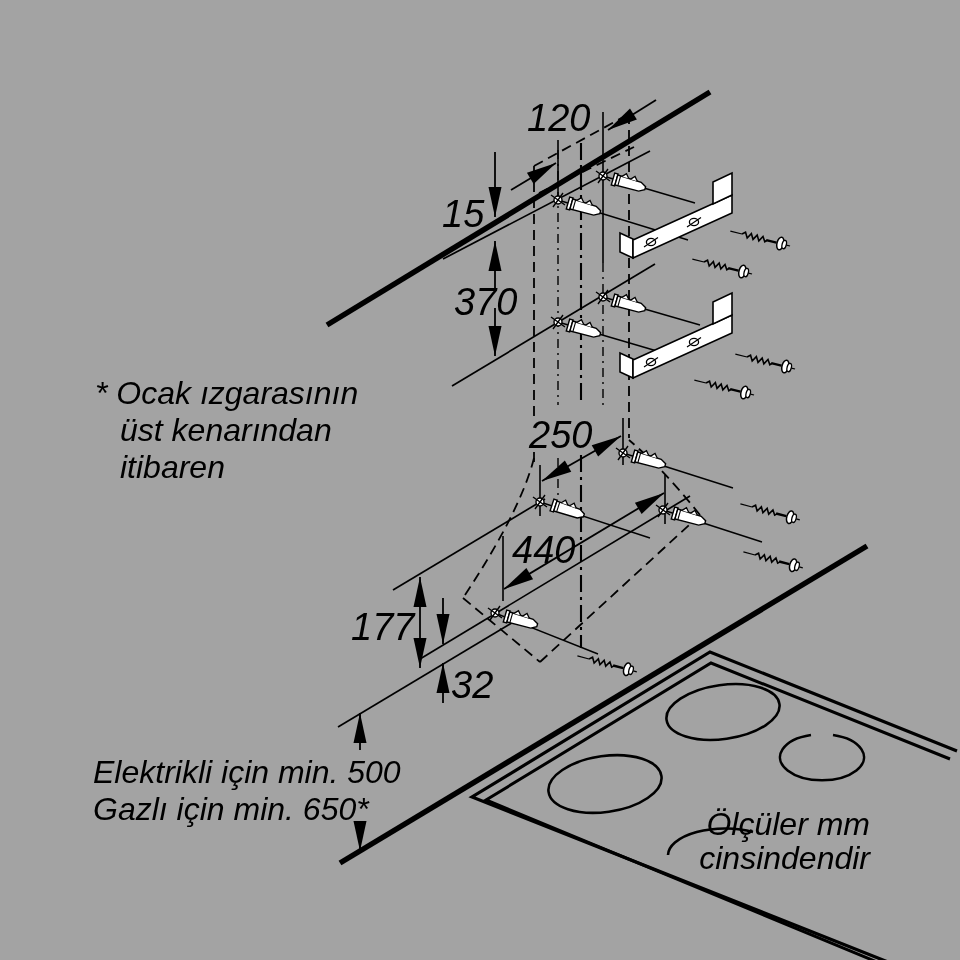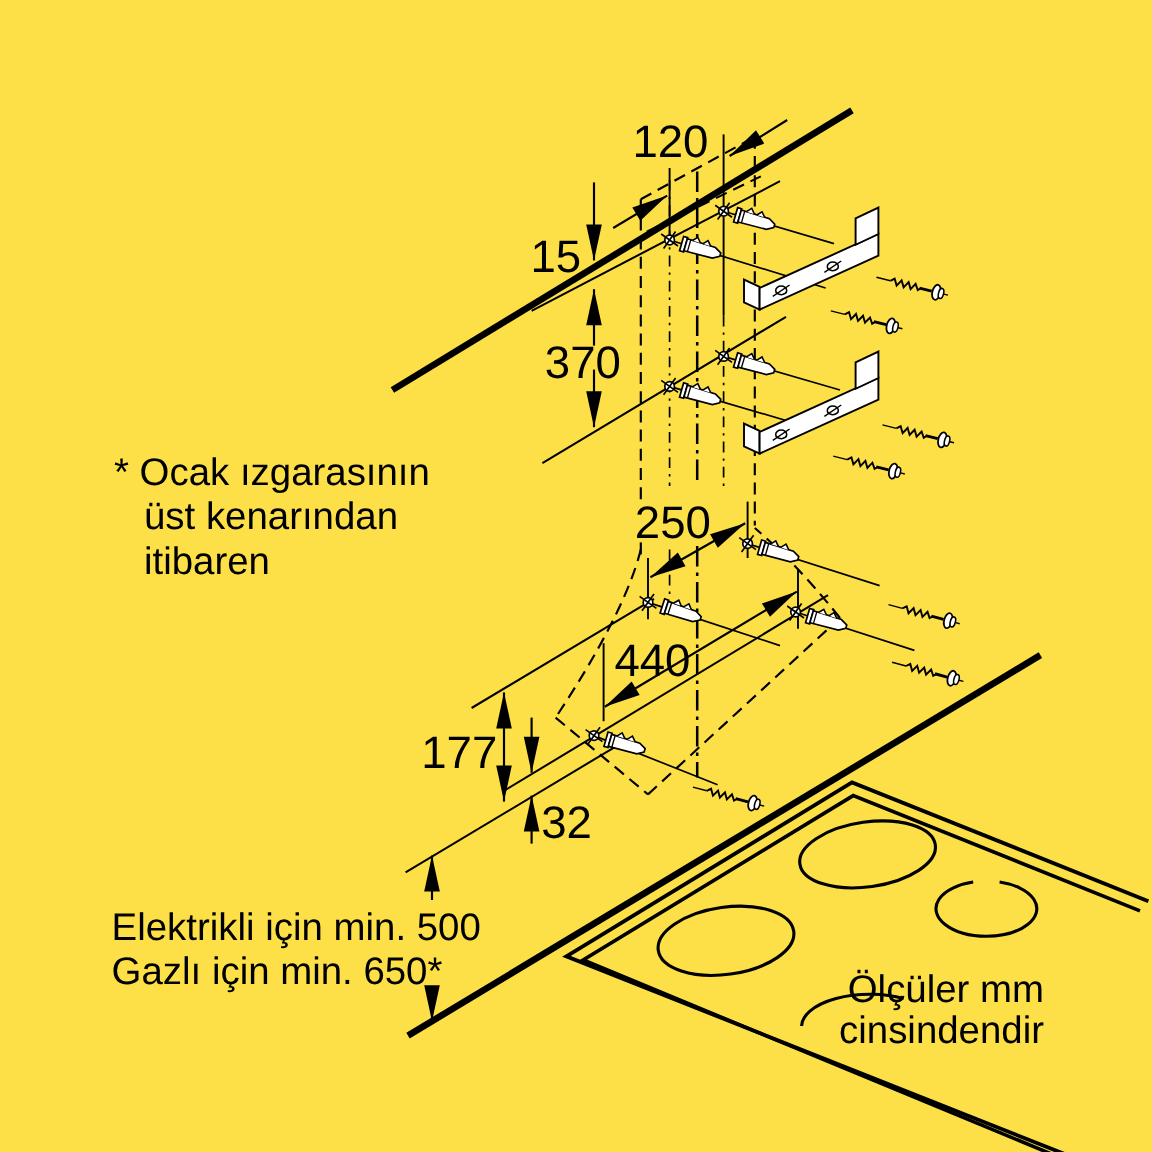--- a/index.html
+++ b/index.html
@@ -1,16 +1,16 @@
 <!DOCTYPE html>
 <html><head>
 <meta charset="utf-8">
 <style>
   html,body{margin:0;padding:0;background:#ffffff;}
-  #stage{width:960px;height:960px;position:relative;background:#fde047;overflow:hidden;}
+  #stage{width:960px;height:960px;position:relative;background:#a3a3a3;overflow:hidden;font-style:italic;}
   svg{display:block;}
   text{font-family:"Liberation Sans","DejaVu Sans",sans-serif;fill:#000;}
   .dim{font-size:38px;}
   .note{font-size:32px;}
   .ink{stroke:#000;fill:none;}
 </style>
 </head>
 <body>
 
 <div id="stage">

